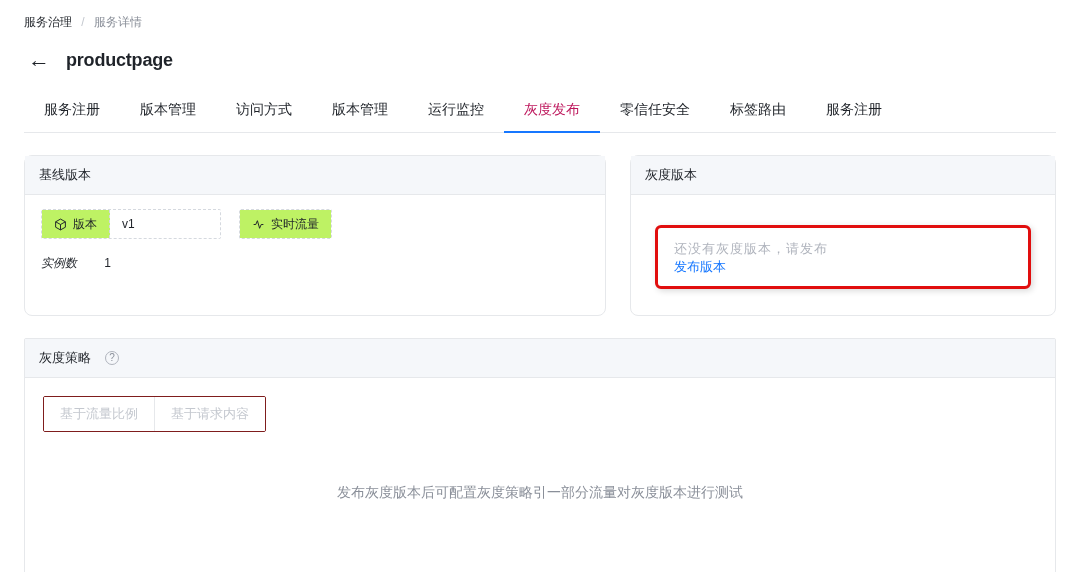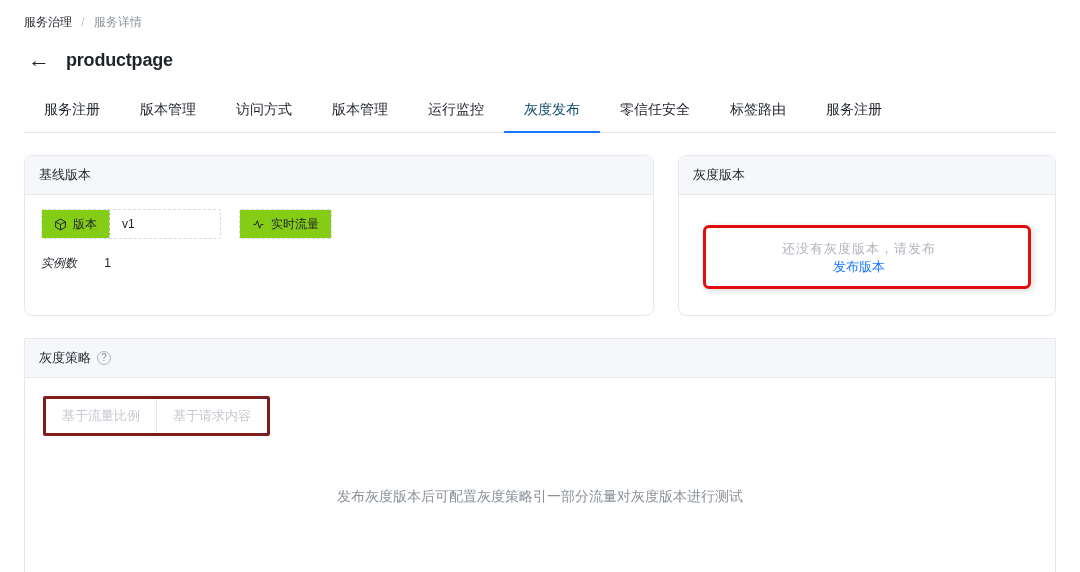--- a/index.html
+++ b/index.html
@@ -45,37 +45,37 @@
     gap: 0;
   }
   .tab {
     padding: 10px 20px 12px 20px;
     font-size: 14px;
     color: #1f2329;
     cursor: pointer;
     position: relative;
   }
   .tab.active {
-    color: #0c4a6e;
+    color: #be185d;
     border-bottom: 2px solid #1677ff;
     margin-bottom: -1px;
   }
 
   .panels-row {
     display: flex;
     gap: 24px;
     margin-top: 22px;
   }
   .panel {
     border: 1px solid #e6e8eb;
     background: #fff;
     border-radius: 8px;
   }
   .panel.left { flex: 1 1 0; }
-  .panel.right { width: 378px; }
+  .panel.right { width: 426px; }
   .panel-header {
     background: #f5f7fa;
     border-bottom: 1px solid #e6e8eb;
     padding: 10px 14px;
     font-size: 13px;
     font-weight: 500;
     display: flex;
     align-items: center;
     gap: 6px;
   }
@@ -93,21 +93,21 @@
     font-size: 12px;
     height: 30px;
   }
   .dashed-group .seg {
     display: inline-flex;
     align-items: center;
     padding: 0 12px;
     gap: 6px;
   }
   .dashed-group .seg.lead {
-    background: #84cc16;
+    background: #bef264;
     border-right: 1px dashed #d5d9df;
     color: #1f2329;
   }
   .dashed-group .seg.value { min-width: 110px; }
   .dashed-group svg { width: 13px; height: 13px; }
 
   .kv-row {
     margin-top: 16px;
     font-size: 12px;
     color: #1f2329;
@@ -115,21 +115,21 @@
   .kv-row .k { display: inline-block; min-width: 60px; font-style: italic; }
 
   .gray-callout-wrap {
     padding: 30px 24px 26px 24px;
   }
   .gray-callout {
     border: 3px solid #e10e0e;
     border-radius: 6px;
     padding: 12px 32px 10px 16px;
     box-shadow: 2px 2px 6px rgba(0,0,0,0.15);
-    text-align: center;
+    text-align: left;
     background: #fff;
   }
   .gray-callout .hint {
     color: #b0b4bd;
     font-size: 13px;
     letter-spacing: 1px;
   }
   .gray-callout .link {
     color: #1677ff;
     font-size: 13px;
@@ -142,40 +142,40 @@
     border: 1px solid #e6e8eb;
     border-radius: 2px;
   }
   .strategy-header {
     background: #f5f7fa;
     border-bottom: 1px solid #e6e8eb;
     padding: 10px 14px;
     font-size: 13px;
     display: flex;
     align-items: center;
-    gap: 6px;
+    gap: 14px;
   }
   .help-icon {
     display: inline-flex;
     align-items: center;
     justify-content: center;
     width: 14px;
     height: 14px;
     border: 1px solid #b0b4bd;
     border-radius: 50%;
     font-size: 10px;
     color: #8a8f99;
     line-height: 1;
   }
   .strategy-body {
     padding: 18px 18px 36px 18px;
   }
   .seg-buttons {
     display: inline-flex;
-    border: 3px solid #7f1d1d;
+    border: 1px solid #7f1d1d;
     border-radius: 2px;
     overflow: hidden;
   }
   .seg-buttons .sbtn {
     padding: 8px 16px;
     font-size: 13px;
     color: #c4c8cf;
     background: #fff;
     cursor: not-allowed;
   }

